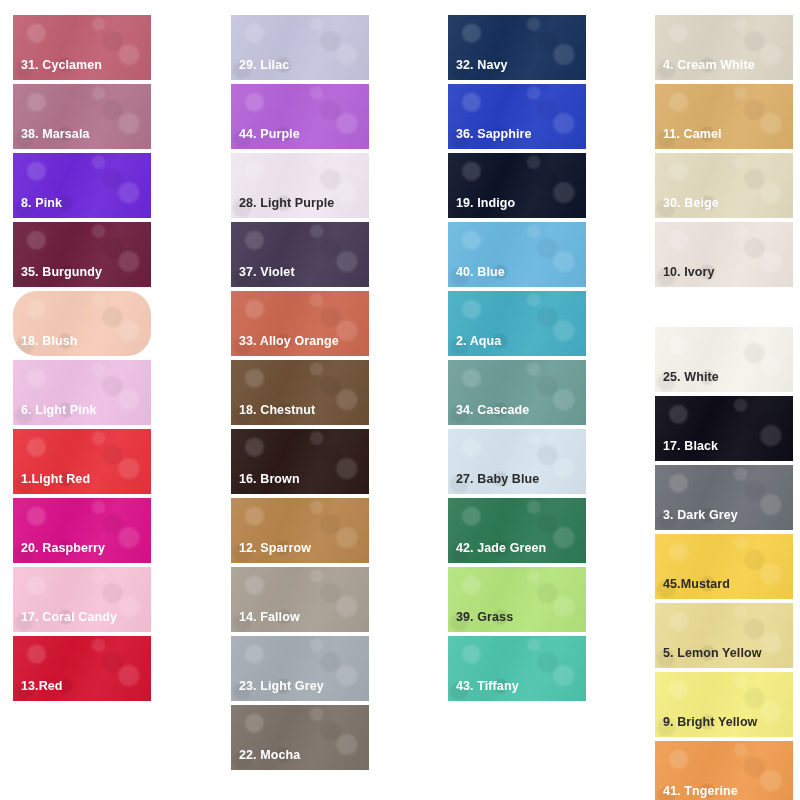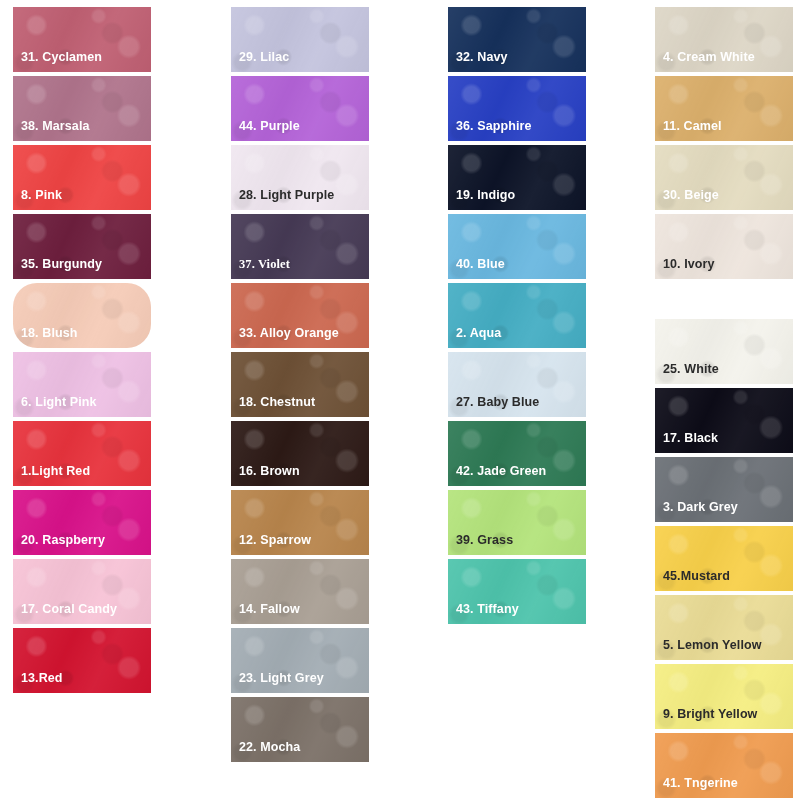--- a/index.html
+++ b/index.html
@@ -14,21 +14,21 @@
     font-family: "Liberation Sans", sans-serif;
     overflow: hidden;
   }
   #swatch-grid {
     position: relative;
     width: 800px;
     height: 800px;
   }
   .swatch-column {
     position: absolute;
-    top: 7px;
+    top: 15px;
     width: 138px;
   }
   .swatch-column[data-col="0"] { left: 13px; }
   .swatch-column[data-col="1"] { left: 231px; }
   .swatch-column[data-col="2"] { left: 448px; }
   .swatch-column[data-col="3"] { left: 655px; }
 
   .swatch {
     position: relative;
     width: 138px;
@@ -71,21 +71,21 @@
 <div id="swatch-grid">
     <div class="swatch-column" data-col="0">
       <div class="swatch" style="background-color: rgb(192, 96, 115);">
         <div class="swatch-texture"></div>
         <div class="swatch-label light-text">31. Cyclamen</div>
       </div>
       <div class="swatch" style="background-color: rgb(176, 116, 140);">
         <div class="swatch-texture"></div>
         <div class="swatch-label light-text">38. Marsala</div>
       </div>
-      <div class="swatch" style="background-color: #ef4444;">
+      <div class="swatch" style="background-color: #6d28d9;">
         <div class="swatch-texture"></div>
         <div class="swatch-label light-text">8. Pink</div>
       </div>
       <div class="swatch" style="background-color: rgb(110, 31, 62);">
         <div class="swatch-texture"></div>
         <div class="swatch-label light-text">35. Burgundy</div>
       </div>
       <div class="swatch" style="background-color: rgb(246, 204, 184); border-radius: 24px;">
         <div class="swatch-texture"></div>
         <div class="swatch-label light-text">18. Blush</div>
@@ -117,21 +117,21 @@
         <div class="swatch-label light-text">29. Lilac</div>
       </div>
       <div class="swatch" style="background-color: rgb(180, 99, 216);">
         <div class="swatch-texture"></div>
         <div class="swatch-label light-text">44. Purple</div>
       </div>
       <div class="swatch" style="background-color: rgb(240, 231, 240);">
         <div class="swatch-texture"></div>
         <div class="swatch-label dark-text">28. Light Purple</div>
       </div>
-      <div class="swatch" style="background-color: rgb(70, 58, 85); font-family: Liberation Serif, serif;">
+      <div class="swatch" style="background-color: rgb(70, 58, 85);">
         <div class="swatch-texture"></div>
         <div class="swatch-label light-text">37. Violet</div>
       </div>
       <div class="swatch" style="background-color: rgb(204, 104, 80);">
         <div class="swatch-texture"></div>
         <div class="swatch-label light-text">33. Alloy Orange</div>
       </div>
       <div class="swatch" style="background-color: rgb(110, 81, 54);">
         <div class="swatch-texture"></div>
         <div class="swatch-label light-text">18. Chestnut</div>
@@ -170,20 +170,24 @@
         <div class="swatch-texture"></div>
         <div class="swatch-label light-text">19. Indigo</div>
       </div>
       <div class="swatch" style="background-color: rgb(106, 184, 224);">
         <div class="swatch-texture"></div>
         <div class="swatch-label light-text">40. Blue</div>
       </div>
       <div class="swatch" style="background-color: rgb(69, 174, 196);">
         <div class="swatch-texture"></div>
         <div class="swatch-label light-text">2. Aqua</div>
+      </div>
+      <div class="swatch" style="background-color: rgb(109, 158, 153);">
+        <div class="swatch-texture"></div>
+        <div class="swatch-label light-text">34. Cascade</div>
       </div>
       <div class="swatch" style="background-color: rgb(214, 228, 238);">
         <div class="swatch-texture"></div>
         <div class="swatch-label dark-text">27. Baby Blue</div>
       </div>
       <div class="swatch" style="background-color: rgb(46, 122, 85);">
         <div class="swatch-texture"></div>
         <div class="swatch-label light-text">42. Jade Green</div>
       </div>
       <div class="swatch" style="background-color: rgb(180, 228, 124);">

